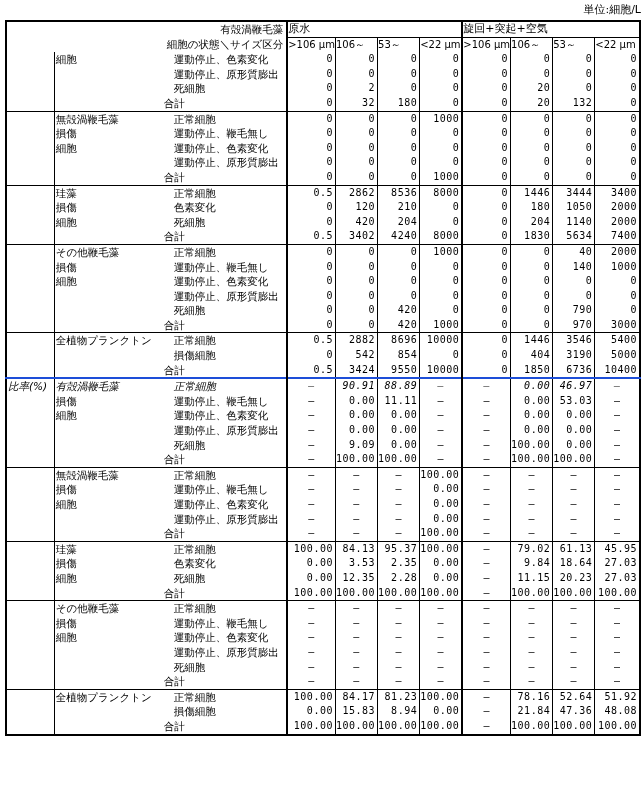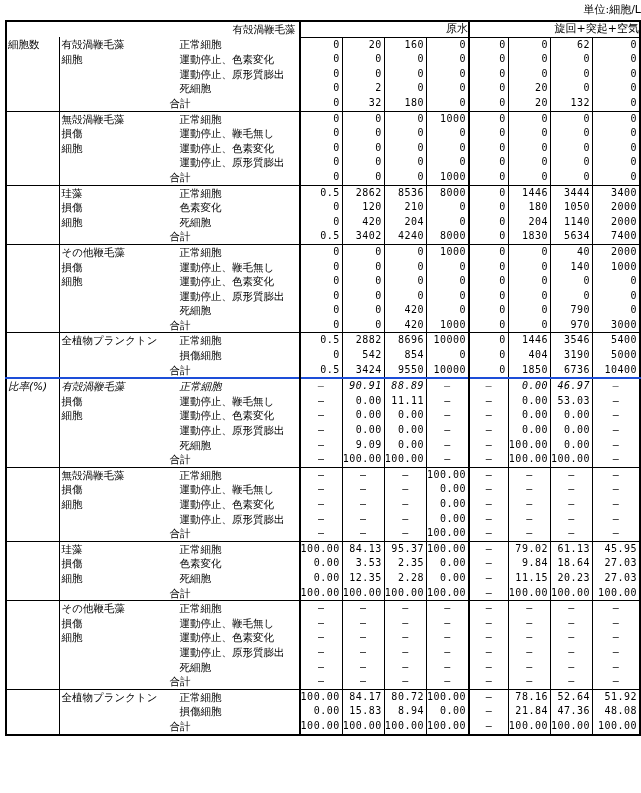--- a/index.html
+++ b/index.html
@@ -14,21 +14,21 @@
   .c-lbl { width:240px; border-right:2px solid #000; }
   .c-d { text-align:right; padding-right:2px; border-right:1px solid #000; font-family:"DejaVu Sans Mono", monospace; font-size:10px; letter-spacing:0.5px; }
   .c-d.sep { border-right:2px solid #000; }
   .c-d.last { border-right:none; }
   .dash { text-align:center; padding-right:0; }
   .grp-top td { border-top:1px solid #000; }
   .sec-top td { border-top:2px solid #1d4ed8;font-style:italic; }
   .lbl-wrap { display:flex; }
   .lbl-a { width:112px; padding-left:1px; }
   .lbl-b { flex:1; }
-  .hcell { text-align:right; font-size:10px; }
+  .hcell { text-align:left; font-size:10px; }
   .htitle { text-align:right; padding-right:3px; }
 </style>
 </head>
 <body>
 
 <div class="unit">単位:細胞/L</div>
 
 <table>
   <colgroup>
     <col style="width:53px">
@@ -41,39 +41,33 @@
       <col style="width:41px">
       <col style="width:41px">
       <col style="width:48px">
   </colgroup>
   <thead>
     <tr>
       <td colspan="2" class="htitle" style="border-right:2px solid #000;">有殻渦鞭毛藻</td>
       <td colspan="4" class="hcell" style="border-right:2px solid #000;border-bottom:1px solid #000;font-size:11px;">原水</td>
       <td colspan="4" class="hcell" style="border-bottom:1px solid #000;font-size:11px;">旋回+突起+空気</td>
     </tr>
+    <tr>
+      <td colspan="2" class="htitle" style="border-right:2px solid #000;">細胞の状態＼サイズ区分</td>
+      <td class="hcell" style="border-right:1px solid #000;">&gt;106 μm</td>
+      <td class="hcell" style="border-right:1px solid #000;">106～</td>
+      <td class="hcell" style="border-right:1px solid #000;">53～</td>
+      <td class="hcell" style="border-right:2px solid #000;">&lt;22 μm</td>
+      <td class="hcell" style="border-right:1px solid #000;">&gt;106 μm</td>
+      <td class="hcell" style="border-right:1px solid #000;">106～</td>
+      <td class="hcell" style="border-right:1px solid #000;">53～</td>
+      <td class="hcell">&lt;22 μm</td>
+    </tr>
   </thead>
   <tbody id="tbody">
-      <tr class="">
-        <td class="c-cat">細胞数</td>
-        <td class="c-lbl">
-          <div class="lbl-wrap">
-            <span class="lbl-a" style="width: 118px;">有殻渦鞭毛藻</span>
-            <span class="lbl-b">正常細胞</span>
-          </div>
-        </td>
-        <td class="c-d">0</td>
-        <td class="c-d">20</td>
-        <td class="c-d">160</td>
-        <td class="c-d sep">0</td>
-        <td class="c-d">0</td>
-        <td class="c-d">0</td>
-        <td class="c-d">62</td>
-        <td class="c-d last">0</td>
-      </tr>
       <tr>
         <td class="c-cat"></td>
         <td class="c-lbl">
           <div class="lbl-wrap">
             <span class="lbl-a" style="width: 118px;">細胞</span>
             <span class="lbl-b">運動停止、色素変化</span>
           </div>
         </td>
         <td class="c-d">0</td>
         <td class="c-d">0</td>
@@ -801,21 +795,21 @@
       <tr class="grp-top">
         <td class="c-cat"></td>
         <td class="c-lbl">
           <div class="lbl-wrap">
             <span class="lbl-a" style="width: 118px;">全植物プランクトン</span>
             <span class="lbl-b">正常細胞</span>
           </div>
         </td>
         <td class="c-d">100.00</td>
         <td class="c-d">84.17</td>
-        <td class="c-d">80.72</td>
+        <td class="c-d">81.23</td>
         <td class="c-d sep">100.00</td>
         <td class="c-d dash">—</td>
         <td class="c-d">78.16</td>
         <td class="c-d">52.64</td>
         <td class="c-d last">51.92</td>
       </tr>
       <tr>
         <td class="c-cat"></td>
         <td class="c-lbl">
           <div class="lbl-wrap">

